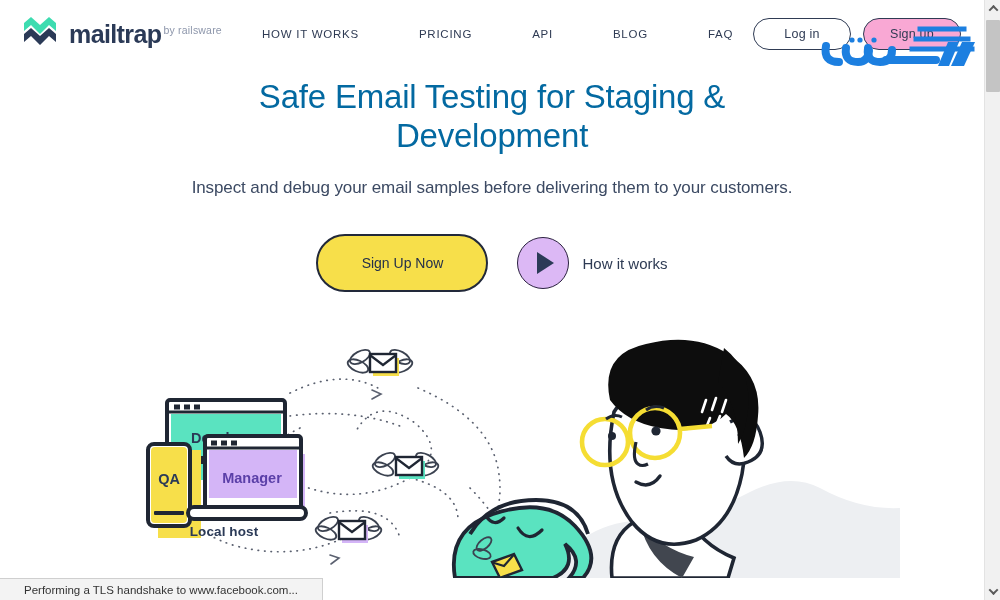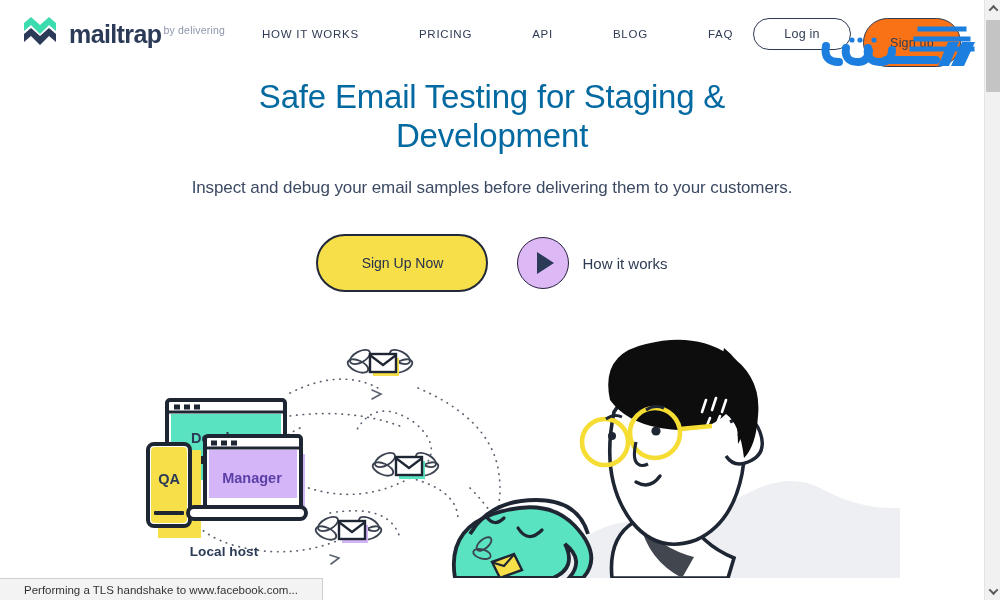--- a/index.html
+++ b/index.html
@@ -91,23 +91,23 @@
     cursor: pointer;
     letter-spacing: 0.2px;
     user-select: none;
   }
   #login-button {
     width: 98px; height: 32px;
     border: 1.4px solid #2f3b54;
     background: #ffffff;
   }
   #signup-button {
-    width: 98px; height: 49px;
+    width: 98px; height: 32px;
     border: 1.4px solid #2f3b54;
-    background: #f97316;
+    background: #f9a8d4;
   }
 
   
   #watermark {
     position: absolute;
     left: 812px; top: 18px;
     width: 170px; height: 55px;
     pointer-events: none;
   }
 
@@ -183,21 +183,21 @@
 
   
   #illustration {
     position: absolute;
     left: 0; top: 338px;
     width: 984px; height: 240px;
     overflow: hidden;
   }
   #localhost-label {
     position: absolute;
-    left: 186px; top: 206px;
+    left: 186px; top: 186px;
     width: 76px;
     text-align: center;
     font-size: 13.5px;
     font-weight: bold;
     color: #2b3a57;
     letter-spacing: 0.1px;
   }
 
   
   #status-bar {
@@ -262,21 +262,21 @@
 
       <a id="brand" href="#">
         <span class="mark">
           <svg viewBox="0 0 40 40" width="40" height="40" aria-hidden="true">
             <path d="M4 9 L11 3 L20 11 L29 3 L36 9 L36 17 L29 11 L20 20 L11 11 L4 17 Z" fill="#3DDCB0"></path>
             <path d="M4 20 L11 14 L20 22 L29 14 L36 20 L36 28 L29 22 L20 31 L11 22 L4 28 Z" fill="#2B3A57"></path>
           </svg>
         </span>
         <span class="wordmark">
           <span class="wm-main">mailtrap</span>
-          <span class="wm-sub">by delivering</span>
+          <span class="wm-sub">by railsware</span>
         </span>
       </a>
 
       <nav id="main-nav">
         <a href="#">HOW IT WORKS</a>
         <span class="nav-gap"></span>
         <a href="#">PRICING</a>
         <span class="nav-gap"></span>
         <a href="#">API</a>
         <span class="nav-gap"></span>

